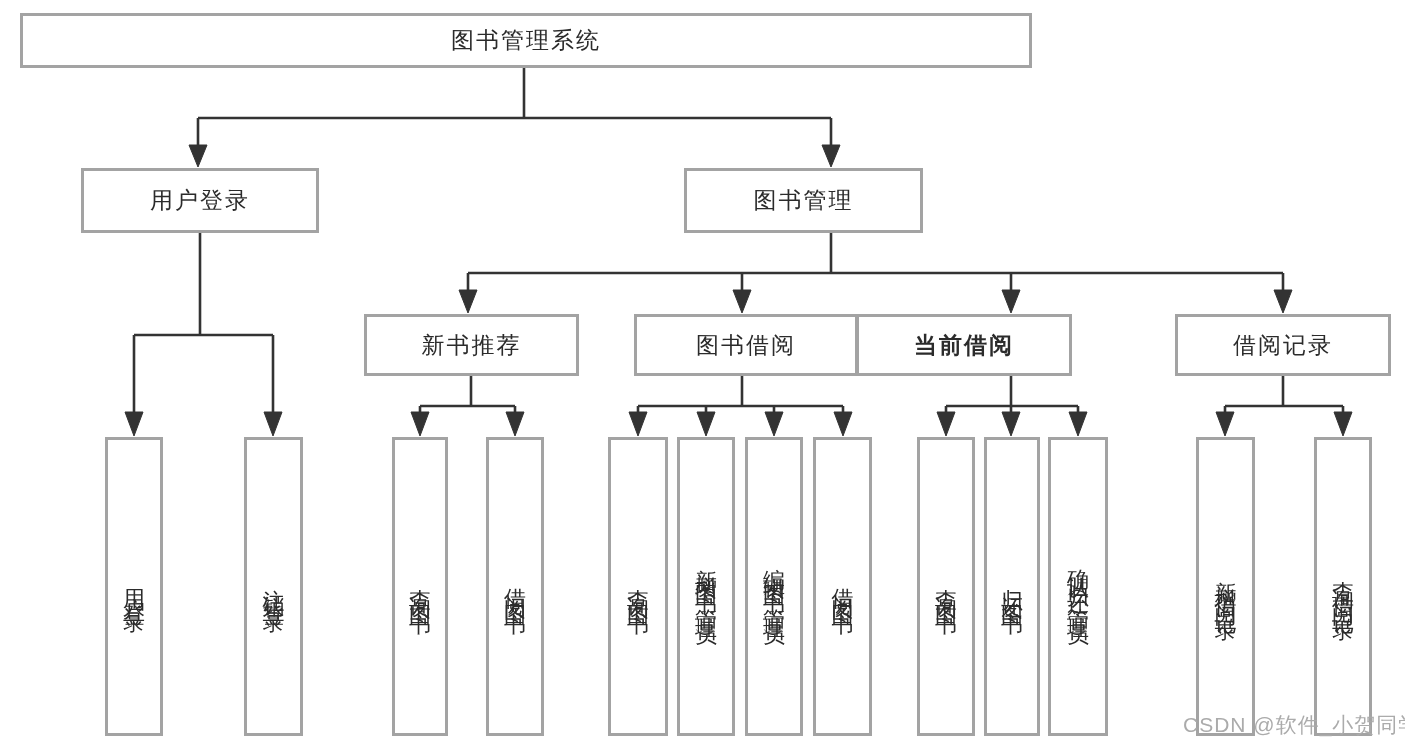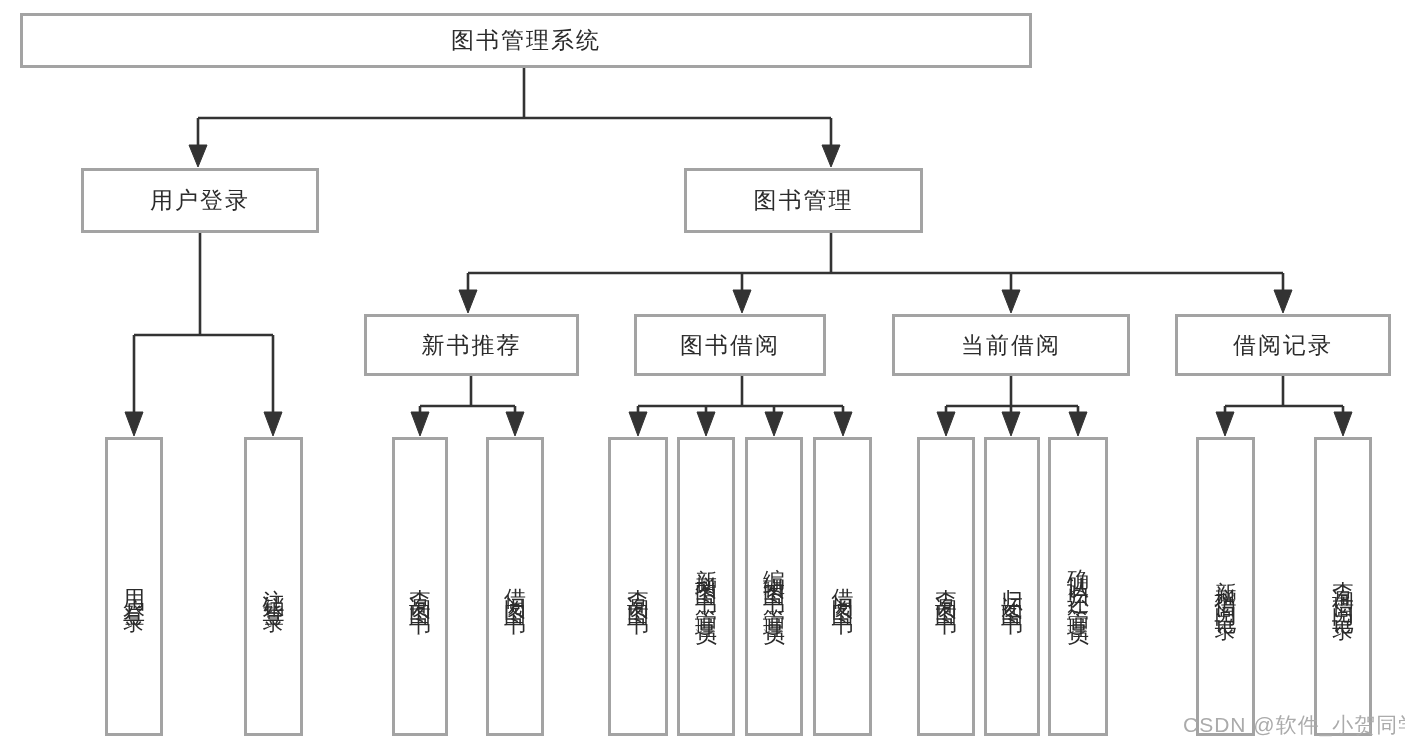--- a/index.html
+++ b/index.html
@@ -99,24 +99,24 @@
   <div class="node" style="left:81px;top:168px;width:238px;height:65px;">
     <span class="lbl">用户登录</span>
   </div>
   <div class="node" style="left:684px;top:168px;width:239px;height:65px;">
     <span class="lbl">图书管理</span>
   </div>
 
   <div class="node" style="left:364px;top:314px;width:215px;height:62px;align-items:center;">
     <span class="lbl">新书推荐</span>
   </div>
-  <div class="node" style="left:634px;top:314px;width:192px;height:62px;">
+  <div class="node" style="left:634px;top:314px;width:224px;height:62px;">
     <span class="lbl">图书借阅</span>
   </div>
-  <div class="node" style="left:892px;top:314px;width:238px;height:62px;">
+  <div class="node" style="left:856px;top:314px;width:216px;height:62px;font-weight:bold;">
     <span class="lbl">当前借阅</span>
   </div>
   <div class="node" style="left:1175px;top:314px;width:216px;height:62px;">
     <span class="lbl">借阅记录</span>
   </div>
 
   <div class="node leaf" style="left:105px;top:437px;width:58px;height:299px;">
     <span class="lbl">用户登录</span>
   </div>
   <div class="node leaf" style="left:244px;top:437px;width:59px;height:299px;">

